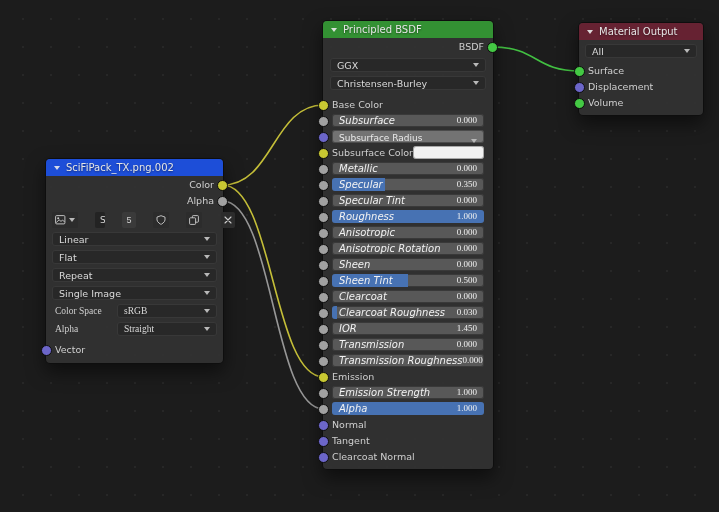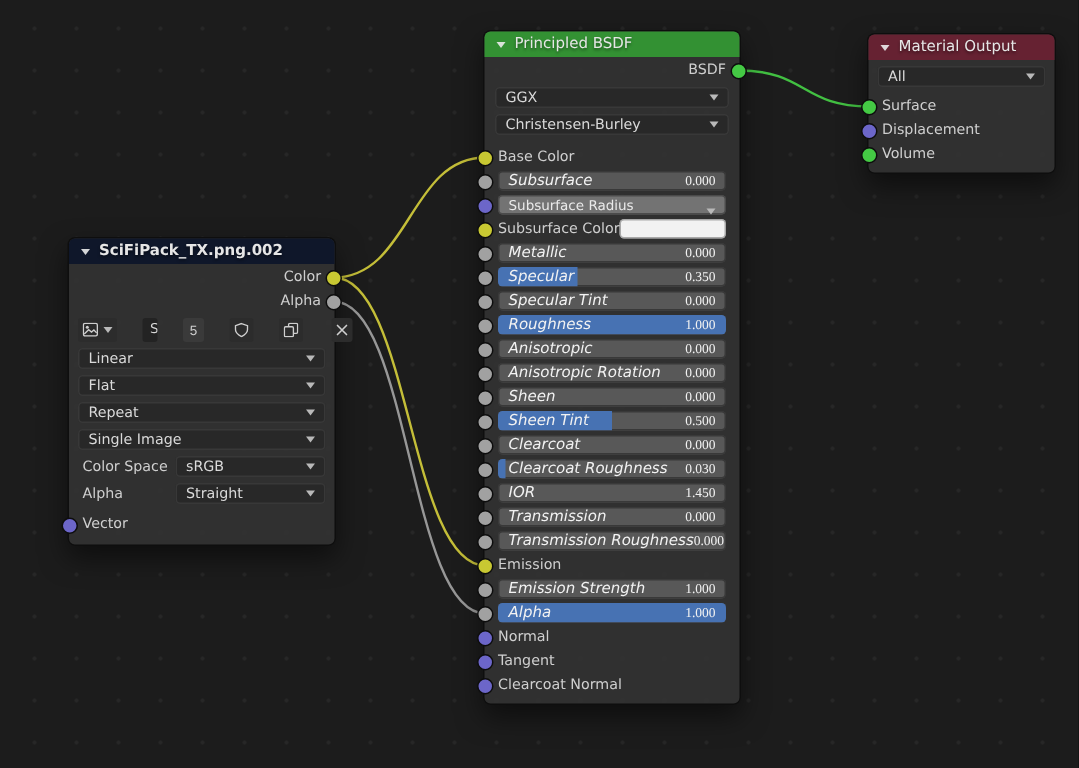--- a/index.html
+++ b/index.html
@@ -43,38 +43,38 @@
   .dd{flex:1;height:14px;background:#282828;border-radius:3px;display:flex;align-items:center;padding:0 7px;font-size:9.5px;color:#dadada;box-shadow:inset 0 0 0 1px rgba(75,75,75,.45);gap:24px;}
   .vecbtn{flex:1;height:13px;background:#737373;border-radius:3px;display:flex;align-items:flex-end;padding:0 7px;font-size:9px;color:#eaeaea;box-shadow:inset 0 0 0 1px rgba(0,0,0,.35);}
   .swatch{width:86px;height:13px;border-radius:3px;margin-left:auto;box-shadow:inset 0 0 0 1px rgba(0,0,0,.3);}
   
   .idrow{display:flex;align-items:center;gap:17px;height:16px;margin:4px 6px 0;}
   .ibtn{height:16px;background:#2c2c2c;border:none;display:flex;align-items:center;justify-content:center;gap:2px;color:#cfcfcf;padding:0 3px;border-radius:2px;cursor:default;}
   .ibtn svg{display:block;}
   .iname{flex:1;min-width:0;height:16px;background:#232323;border-radius:2px;display:flex;align-items:center;padding:0 5px;font-size:9px;color:#d8d8d8;white-space:nowrap;overflow:hidden;}
   .iusers{font-size:9px;min-width:14px;background:#3a3a3a;}
   .irow{display:flex;align-items:center;margin:4px 6px 0;}
-  .lrow{display:flex;align-items:center;margin:4px 6px 0;}
+  .lrow{display:flex;align-items:center;margin:4px 6px 0;font-family:Liberation Serif, serif;}
   .lrow .llab{flex:0 0 62px;font-size:9.5px;color:#cfcfcf;padding-left:3px;}
   #bsdf-rows{margin-top:6px;}
   .padbtm{padding-bottom:5px;}
 </style>
 </head>
 <body>
 
 <div id="canvas">
   <svg id="wires" viewBox="0 0 719 512">
       <path d="M222.5,185 C273,185 273,105 323.5,105" fill="none" stroke="#cdc73a" stroke-width="1.6" stroke-linecap="round" opacity="0.95"></path>
       <path d="M222.5,185 C273,185 273,377 323.5,377" fill="none" stroke="#cdc73a" stroke-width="1.6" stroke-linecap="round" opacity="0.95"></path>
       <path d="M222.5,201 C273,201 273,409 323.5,409" fill="none" stroke="#9e9e9e" stroke-width="1.6" stroke-linecap="round" opacity="0.95"></path>
       <path d="M492.5,47 C537.5,47 534.5,71 579.5,71" fill="none" stroke="#44c944" stroke-width="1.6" stroke-linecap="round" opacity="0.95"></path>
     </svg>
 
   <div class="node padbtm" id="node-image" style="left:45px;top:158px;width:177px;">
-    <div class="nheader" id="hdr-image" style="background: #0f172a; font-weight: bold;">
+    <div class="nheader" id="hdr-image" style="background: #1d4ed8;">
       <span class="chev"></span>
       <span>SciFiPack_TX.png.002</span>
     </div>
     <div class="nrow">
       <span class="rlabel right">Color</span>
       <span class="socket out yellow"></span>
     </div>
     <div class="nrow">
       <span class="rlabel right">Alpha</span>
       <span class="socket out gray"></span>

